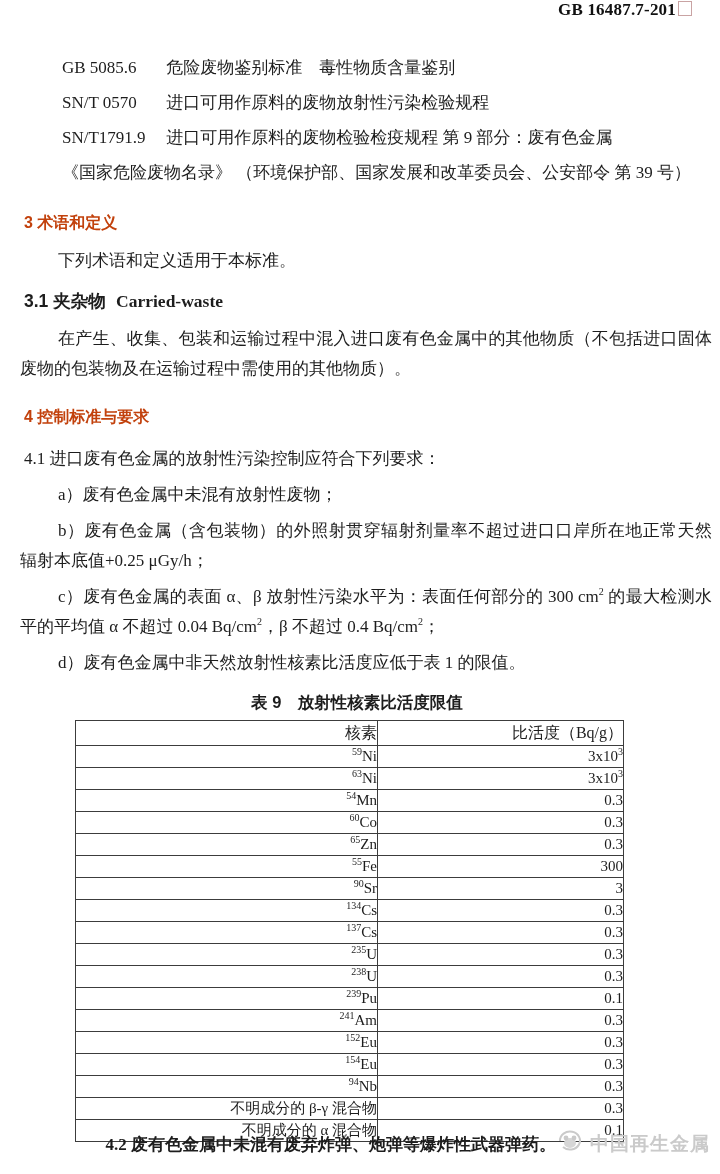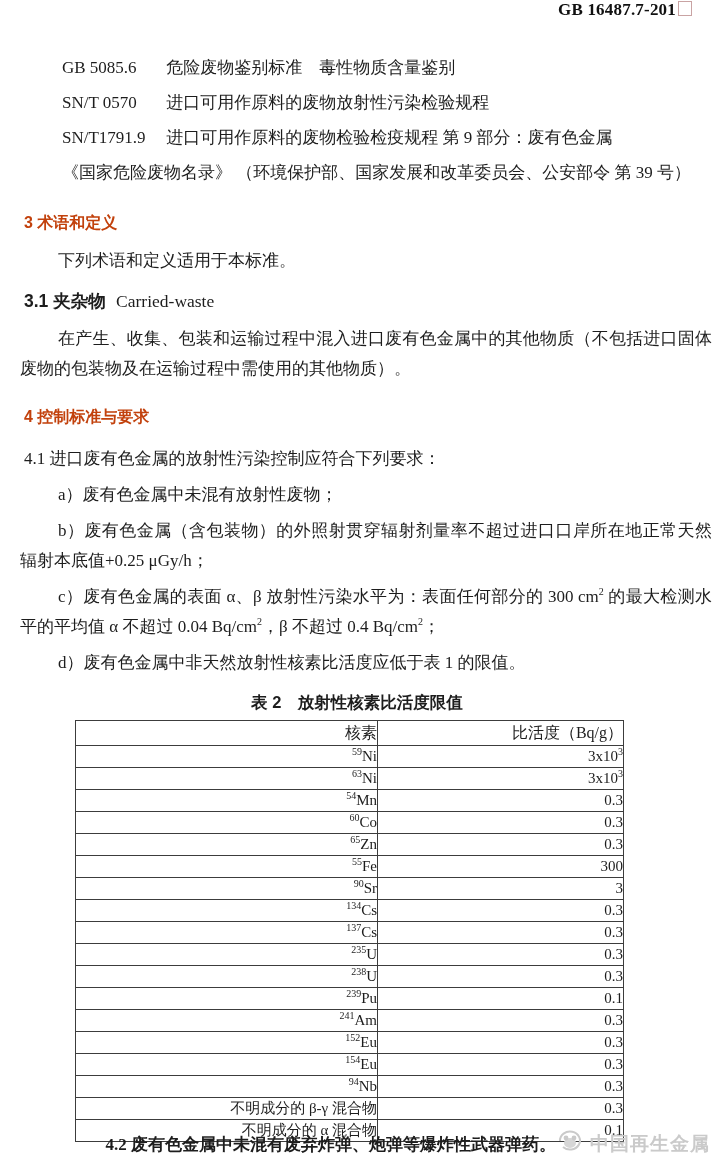--- a/index.html
+++ b/index.html
@@ -29,21 +29,21 @@
   
   .clause-heading{
     font-family:"Liberation Sans","DejaVu Sans",sans-serif;
     font-weight:bold;font-size:16px;color:#c2410c;
     margin:20px 0 0 12px;line-height:26px;
   }
   .term-heading{
     margin:12px 0 0 12px;font-size:17.5px;line-height:26px;
   }
   .term-zh{font-family:"Liberation Sans","DejaVu Sans",sans-serif;font-weight:bold;}
-  .term-en{font-family:"Liberation Serif","DejaVu Serif",serif;font-weight:normal;margin-left:6px;}
+  .term-en{font-family:"Liberation Serif","DejaVu Serif",serif;font-weight:bold;margin-left:6px;}
 
   
   .para{
     margin:10px 0 0 8px;width:692px;
     font-size:17px;line-height:30px;text-indent:38px;
     text-align:justify;
   }
   .para.tight{margin-top:6px;}
   .clause-num-para{text-indent:0;margin-left:12px;}
   sup.body-sup{font-size:10px;line-height:0;}
@@ -124,21 +124,21 @@
   </h3>
   <p class="para">在产生、收集、包装和运输过程中混入进口废有色金属中的其他物质（不包括进口固体废物的包装物及在运输过程中需使用的其他物质）。</p>
 
   <h2 class="clause-heading">4 控制标准与要求</h2>
   <p class="para clause-num-para" style="margin-top:14px">4.1 进口废有色金属的放射性污染控制应符合下列要求：</p>
   <p class="para tight">a）废有色金属中未混有放射性废物；</p>
   <p class="para tight">b）废有色金属（含包装物）的外照射贯穿辐射剂量率不超过进口口岸所在地正常天然辐射本底值+0.25 μGy/h；</p>
   <p class="para tight"><span>c）废有色金属的表面 α、β 放射性污染水平为：表面任何部分的 300 cm</span><sup class="body-sup">2</sup><span> 的最大检测水平的平均值 α 不超过 0.04 Bq/cm</span><sup class="body-sup">2</sup><span>，β 不超过 0.4 Bq/cm</span><sup class="body-sup">2</sup><span>；</span></p>
   <p class="para tight">d）废有色金属中非天然放射性核素比活度应低于表 1 的限值。</p>
 
-  <div class="table-title">表 2　放射性核素比活度限值</div>
+  <div class="table-title">表 9　放射性核素比活度限值</div>
   <table class="limits">
     <colgroup>
         <col class="c-nuclide">
         <col class="c-activity">
       </colgroup>
     <thead>
       <tr>
         <th>核素</th>
         <th>比活度（Bq/g）</th>
       </tr>

